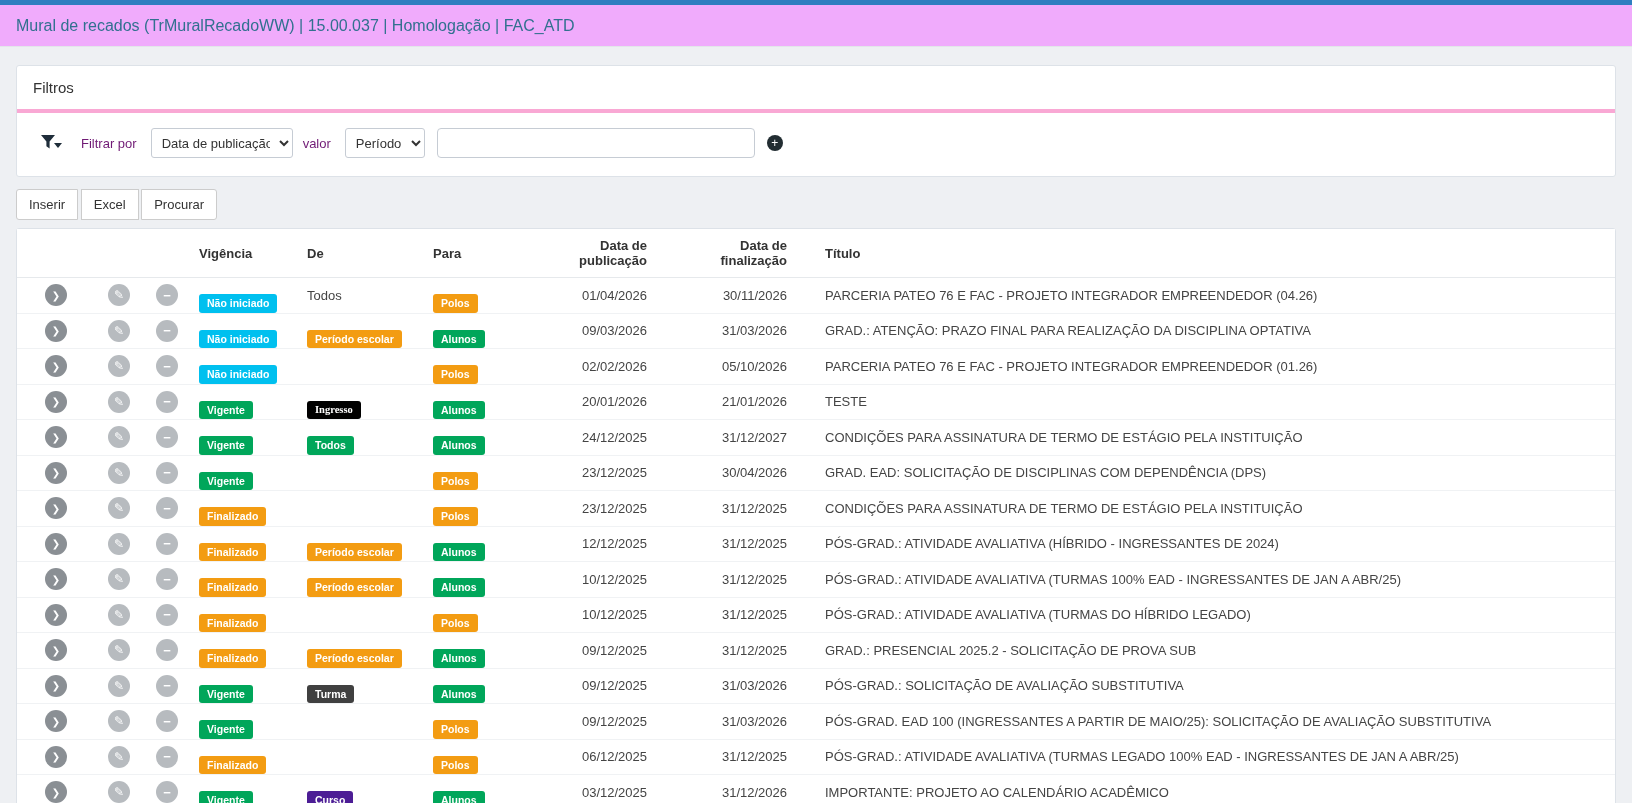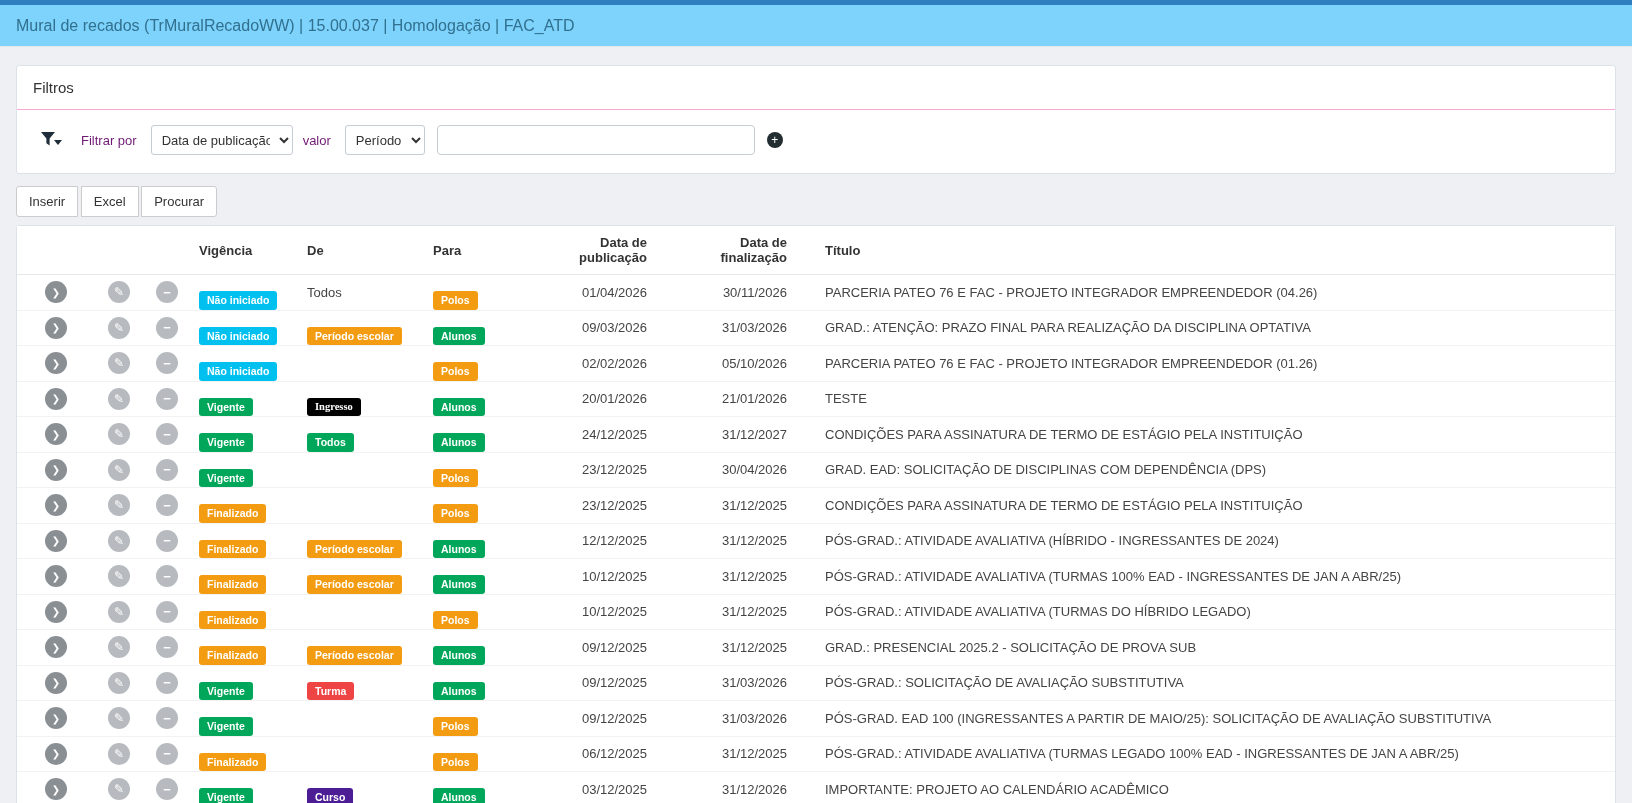--- a/index.html
+++ b/index.html
@@ -5,33 +5,33 @@
   * { box-sizing: border-box; margin: 0; padding: 0; }
   html, body { width: 1632px; height: 803px; overflow: hidden; }
   body {
     font-family: "Liberation Sans", sans-serif;
     background: #eef0f3;
     color: #444;
     font-size: 13px;
   }
   .top-strip { height: 5px; background: #2f7ec0; }
   .app-header {
-    height: 42px; background: #7dd3fc; border-bottom: 1px solid #e3e6ea;
+    height: 42px; background: #f0abfc; border-bottom: 1px solid #e3e6ea;
     display: flex; align-items: center; padding: 0 16px;
   }
   .app-header .title { font-size: 16px; font-weight: 400; color: #31708f; }
 
   .panel {
     background: #fff; border: 1px solid #dde2e8; border-radius: 3px;
     margin: 0 16px;
   }
   .filters-panel { margin-top: 18px; }
   .panel-heading {
     padding: 13px 16px; font-size: 15px; color: #333;
-    border-bottom: 1px solid #f9a8d4;
+    border-bottom: 4px solid #f9a8d4;
   }
   .filter-row {
     display: flex; align-items: center; gap: 10px;
     padding: 15px 16px 18px 24px;
   }
   .filter-icon-wrap { display: inline-flex; align-items: center; margin-right: 8px; }
   .filter-label { color: #701a75; }
   select {
     height: 30px; border: 1px solid #c6ccd4; border-radius: 3px;
     background: #fff; color: #333; font-size: 13px; padding: 0 6px;
@@ -362,21 +362,21 @@
           <td class="action-cell"><button class="action-btn action-expand">
               <span>❯</span>
             </button></td>
           <td class="action-cell"><button class="action-btn action-edit">
               <span>✎</span>
             </button></td>
           <td class="action-cell"><button class="action-btn action-block">
               <span>−</span>
             </button></td>
           <td><span class="badge" style="background: rgb(0, 166, 90);">Vigente</span></td>
-          <td><span class="badge" style="background: #ef4444;">Turma</span></td>
+          <td><span class="badge" style="background: #404040;">Turma</span></td>
           <td><span class="badge" style="background: rgb(0, 166, 90);">Alunos</span></td>
           <td class="num">09/12/2025</td>
           <td class="num">31/03/2026</td>
           <td>PÓS-GRAD.: SOLICITAÇÃO DE AVALIAÇÃO SUBSTITUTIVA</td>
         </tr>
         <tr>
           <td class="action-cell"><button class="action-btn action-expand">
               <span>❯</span>
             </button></td>
           <td class="action-cell"><button class="action-btn action-edit">

